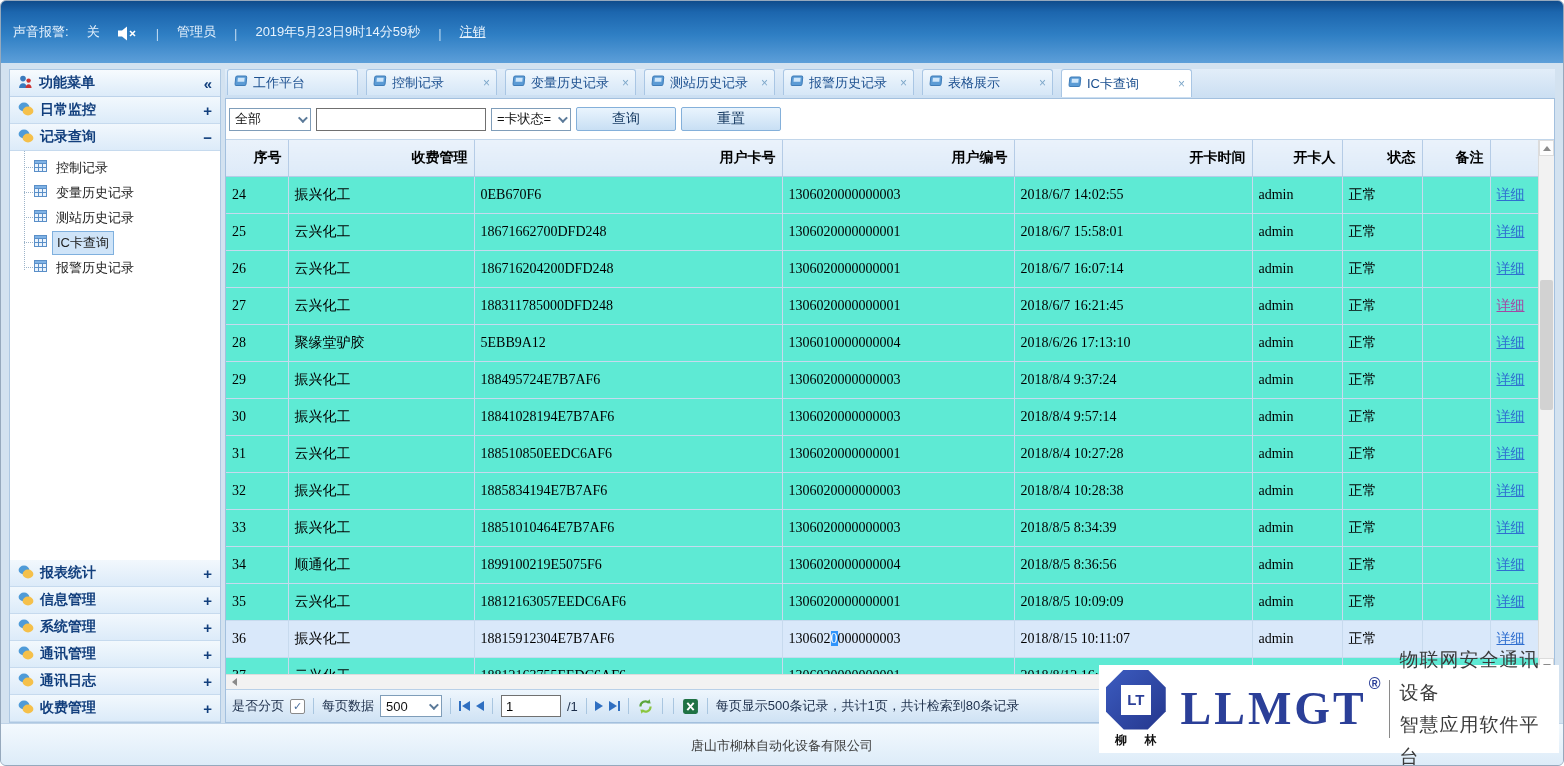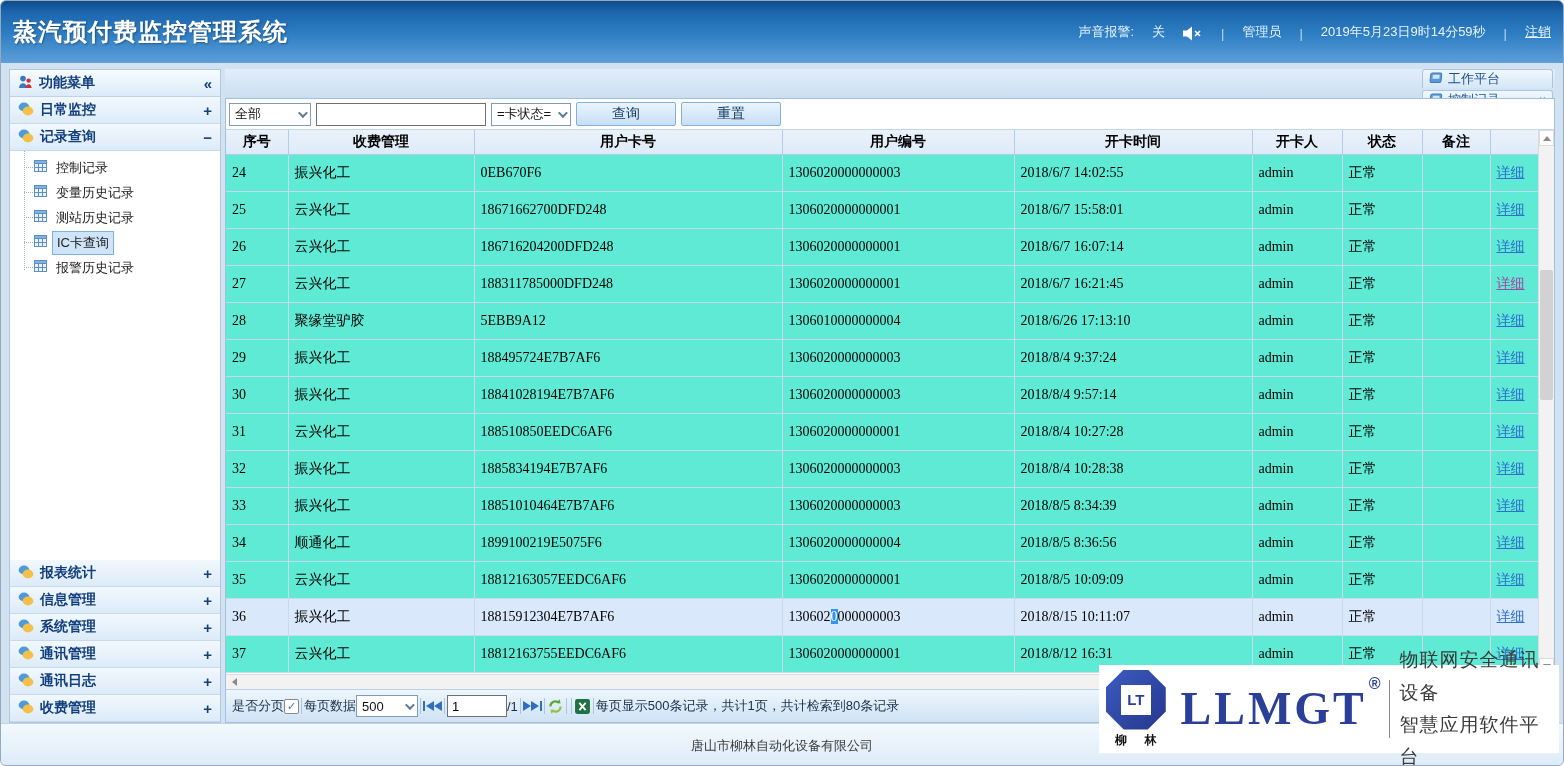--- a/index.html
+++ b/index.html
@@ -33,47 +33,47 @@
   .sb-subtree::before { content:""; position:absolute; left:14px; top:0; bottom:16px; border-left:1px dotted #9db4c9; }
   .sb-sub { position:relative; display:flex; align-items:center; gap:5px; height:25px; padding-left:24px;
             font-size:13px; color:#222; cursor:pointer; }
   .sb-sub::before { content:""; position:absolute; left:14px; width:9px; border-top:1px dotted #9db4c9; }
   .sb-sub .lbl { padding:2px 4px; }
   .sb-sub.sel .lbl { background:#cfe4f8; border:1px solid #7fb0de; }
   .sb-fill { flex:1; background:#fff; }
 
   
   .main { flex:1; display:flex; flex-direction:column; min-width:0; }
-  .tabbar { height:29px; display:flex; align-items:flex-end; gap:2px; padding:0 2px;
-            background:linear-gradient(180deg,#e2edf9,#cbdff2);flex-direction:column; }
+  .tabbar { height:29px; display:flex; gap:8px; padding:0 2px;
+            background:linear-gradient(180deg,#e2edf9,#cbdff2); }
   .tab { width:131px; height:26px; display:flex; align-items:center; gap:5px; padding:0 6px;
          background:linear-gradient(180deg,#f0f7fd,#d6e7f7); border:1px solid #a9c6e4; border-bottom:none;
          border-radius:3px 3px 0 0; font-size:13px; color:#1b4f8f; cursor:pointer; }
   .tab.active { background:#fff; height:28px; font-weight:normal; }
   .tab .x { margin-left:auto; color:#7da7c9; font-size:12px; line-height:1; cursor:pointer; }
   .panel { flex:1; display:flex; flex-direction:column; background:#fff; border:1px solid #a3c0de; min-height:0; }
 
   
-  .filterbar { height:31px; display:flex; align-items:center; gap:5px; padding:0 3px; background:#fff;
+  .filterbar { height:41px; display:flex; align-items:center; gap:5px; padding:0 3px; background:#fff;
                border-bottom:1px solid #c2d6ea; }
   .select { height:23px; background:#fff; border:1px solid #7f9db9; display:flex; align-items:center;
             justify-content:space-between; padding:0 5px; font-size:13px; color:#111; cursor:pointer; }
   .select .chev { width:7px; height:7px; border-right:2px solid #5b7档; border-right:2px solid #5b7a99;
                   border-bottom:2px solid #5b7a99; transform:rotate(45deg) translateY(-2px); }
   .sel-field { width:82px; }
   .sel-status { width:80px; }
   .filterbar input.kw { width:170px; height:23px; border:1px solid #707070; padding:0 4px; font-size:13px; }
   .btn { width:100px; height:24px; background:linear-gradient(180deg,#e9f4fd,#c8dff4);
          border:1px solid #84b0da; border-radius:2px; font-size:14px; color:#12365e; cursor:pointer; }
 
   
   .table-wrap { position:relative; flex:1; overflow:hidden; min-height:0; }
   table { border-collapse:collapse; table-layout:fixed; width:1312px; }
-  thead th { height:24px; background:linear-gradient(180deg,#eaf2fb,#ddeaf8); border:1px solid #b5cce6;
-             border-top:none; font-size:14px; font-weight:bold; color:#000; text-align:center; padding:0 6px; }
+  thead th { height:36px; background:linear-gradient(180deg,#eaf2fb,#ddeaf8); border:1px solid #b5cce6;
+             border-top:none; font-size:14px; font-weight:bold; color:#000; text-align:right; padding:0 6px; }
   thead th:first-child { border-left:none; }
   tbody td { height:37px; border:1px solid #c7daee; font-size:14px; color:#000; padding:0 6px;
              font-family:"Liberation Serif", serif; overflow:hidden; white-space:nowrap; }
   tbody td:first-child { border-left:none; }
   tbody tr { background:#5eead4; }
   tbody tr.hl { background:#d9e8fa; }
   tbody a { color:#2f6fd0; text-decoration:underline; cursor:pointer; }
   tbody a.visited { color:#a349a4; }
   .txtsel { background:#3094fb; color:#fff; }
 
@@ -83,21 +83,21 @@
   .varrow.up { top:0; } .varrow.down { bottom:0; }
   .tri-up { width:0; height:0; border-left:4px solid transparent; border-right:4px solid transparent; border-bottom:5px solid #8a8a8a; }
   .tri-down { width:0; height:0; border-left:4px solid transparent; border-right:4px solid transparent; border-top:5px solid #8a8a8a; }
   .vthumb { position:absolute; left:1px; top:140px; width:13px; height:130px; background:#d2d2d2; border-radius:2px; }
 
   .hscroll { position:relative; height:15px; background:#f2f2f2; border-top:1px solid #dcdcdc; }
   .harrow { position:absolute; left:0; top:0; width:16px; height:14px; display:flex; align-items:center; justify-content:center; cursor:pointer; }
   .tri-left-g { width:0; height:0; border-top:4px solid transparent; border-bottom:4px solid transparent; border-right:5px solid #8a8a8a; }
 
   
-  .pager { height:33px; display:flex; align-items:center; padding:0 6px;
+  .pager { height:33px; display:flex; align-items:center; gap:6px; padding:0 6px;
            background:linear-gradient(180deg,#eef6fd,#cfe2f4); border-top:1px solid #b8d0e8;
            font-size:13px; color:#1c2e4a; }
   .psep { width:1px; height:16px; background:#a9c6e0; margin:0 2px; }
   .cb { width:15px; height:15px; background:#fff; border:1px solid #8a8a8a; border-radius:2px; display:inline-flex;
         align-items:center; justify-content:center; font-size:11px; color:#4a6e9c; cursor:pointer; }
   .sel-size { width:62px; height:22px; }
   .pageinput { width:60px; height:22px; border:1px solid #707070; padding:0 4px; font-size:13px; }
   .nav { display:inline-flex; align-items:center; gap:1px; cursor:pointer; }
   .tri-l { width:0; height:0; border-top:5px solid transparent; border-bottom:5px solid transparent; border-right:8px solid #2f6fc1; }
   .tri-r { width:0; height:0; border-top:5px solid transparent; border-bottom:5px solid transparent; border-left:8px solid #2f6fc1; }
@@ -123,21 +123,20 @@
   .reg { color:#2b3f98; font-size:16px; font-weight:bold; align-self:flex-start; margin:8px 4px 0 2px; }
   .vdiv { width:1px; height:58px; background:#8a8a8a; margin:0 10px 0 4px; }
   .tagline { font-size:19px; color:#3a3a3a; line-height:1.7; letter-spacing:1px; }
 </style>
 </head>
 <body>
 
 <div class="app">
 
   <div class="hdr">
-    <div class="hdr-title">蒸汽预付费监控管理系统</div>
     <div class="hdr-right">
       <span>声音报警:</span>
       <span>关</span>
       <span class="spk">
         <svg width="20" height="15" viewBox="0 0 20 15">
             <polygon points="0,4.5 4,4.5 9,0.5 9,14.5 4,10.5 0,10.5" fill="#ffffff"></polygon>
             <path d="M12 5 L17 10 M17 5 L12 10" stroke="#ffffff" stroke-width="1.6"></path>
           </svg>
       </span>
       <span class="sep">|</span>

